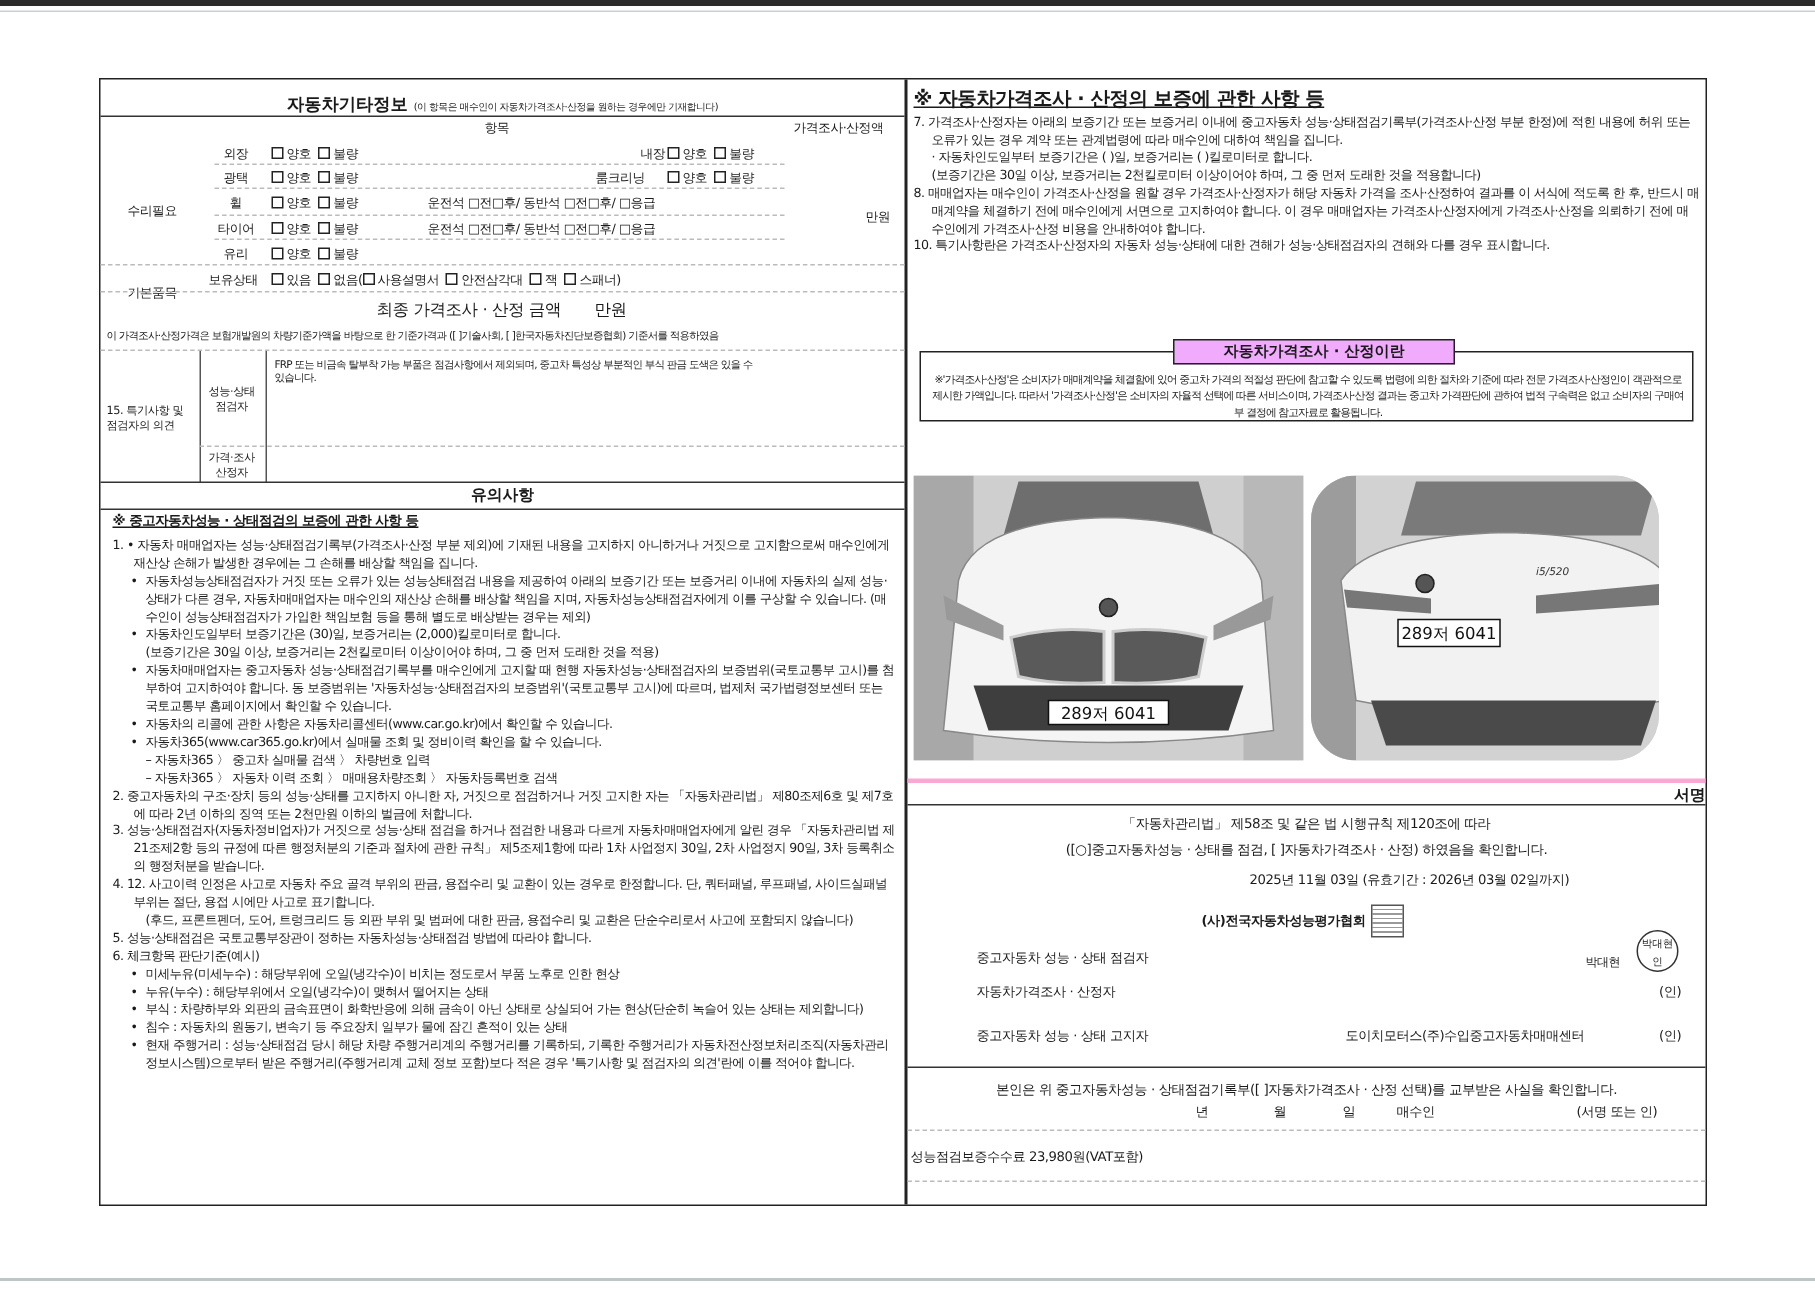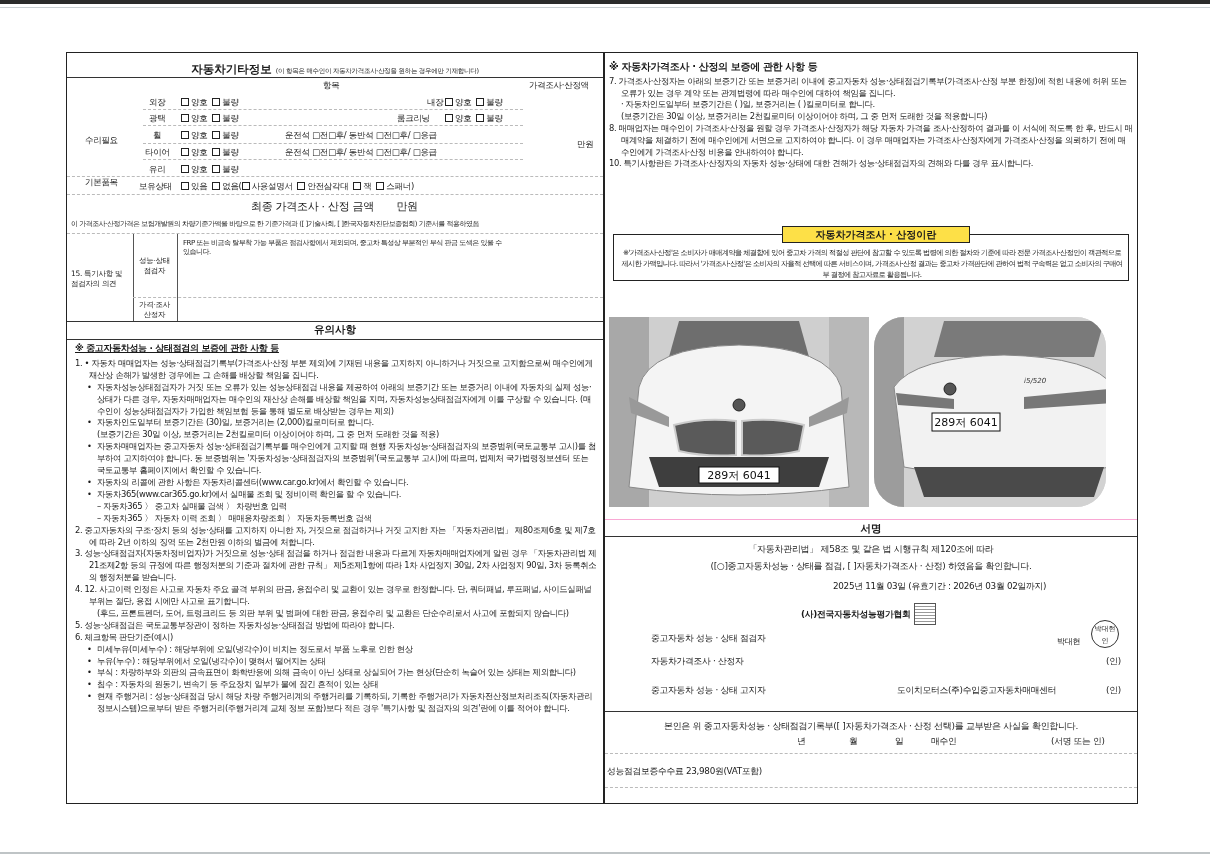--- a/index.html
+++ b/index.html
@@ -27,34 +27,34 @@
   .notes { position: absolute; left: 8px; top: 290px; width: 522px; font-size: 8.4px; line-height: 11.9px; letter-spacing: -0.35px; }
   .notes .head { font-weight: bold; text-decoration: underline; margin-bottom: 3px; font-size: 9px; }
   .notes .n { padding-left: 14px; text-indent: -14px; }
   .notes .b { padding-left: 22px; text-indent: -10px; }
   .notes .b::before { content: "\2022"; display: inline-block; width: 10px; text-indent: 0; }
   .notes .sub { padding-left: 22px; }
 
   
   .right { position: absolute; left: 538px; top: 0; width: 532px; height: 750px; }
   .rnotes { position: absolute; left: 4px; top: 8px; width: 524px; font-size: 8.4px; line-height: 11.8px; letter-spacing: -0.35px; }
-  .rnotes .head { font-weight: bold; font-size: 10px; margin-bottom: 3px; }
+  .rnotes .head { font-weight: bold; text-decoration: underline; font-size: 13px; margin-bottom: 3px; }
   .rnotes .n { padding-left: 12px; text-indent: -12px; }
   .rnotes .sub { padding-left: 12px; }
 
   .defbox { position: absolute; left: 8px; top: 181px; width: 516px; height: 47px; border: 1px solid #222; }
-  .deftitle { position: absolute; left: 168px; top: -9px; width: 188px; height: 17px; border: 1px solid #222; background: #fde047; text-align: center; font-size: 10px; font-weight: bold; line-height: 15px; }
+  .deftitle { position: absolute; left: 168px; top: -9px; width: 188px; height: 17px; border: 1px solid #222; background: #f0abfc; text-align: center; font-size: 10px; font-weight: bold; line-height: 15px; }
   .deftext { position: absolute; left: 6px; top: 12px; width: 504px; font-size: 7.2px; line-height: 11px; letter-spacing: -0.6px; text-align: center; }
 
   .photos-title { position: absolute; left: 0; top: 237px; width: 532px; height: 20px; border-top: 1px solid #333; border-bottom: 1px solid #333; text-align: center; font-size: 10.5px; font-weight: bold; line-height: 18px; }
   .photo { position: absolute; top: 264px; height: 190px; background: #d6d6d6; overflow: hidden; }
   .photo.front { left: 4px; width: 260px; }
   .photo.rear { left: 269px; width: 232px; border-radius: 30px; }
 
-  .sign-title { position: absolute; left: 0; top: 466px; width: 532px; height: 18px; border-top: 1px solid #f9a8d4; border-bottom: 1px solid #333; text-align: center; font-size: 10.5px; font-weight: bold; line-height: 16px; }
+  .sign-title { position: absolute; left: 0; top: 466px; width: 532px; height: 18px; border-top: 3px solid #f9a8d4; border-bottom: 1px solid #333; text-align: right; font-size: 10.5px; font-weight: bold; line-height: 16px; }
   .ct { position: absolute; left: 0; width: 532px; text-align: center; font-size: 9px; letter-spacing: -0.3px; }
   .rt { position: absolute; font-size: 8.8px; white-space: nowrap; letter-spacing: -0.3px; }
   .seal-sq { display: inline-block; width: 22px; height: 22px; border: 1px solid #555; vertical-align: middle; margin-left: 4px;
              background: repeating-linear-gradient(0deg, #fff 0 2px, #999 2px 3px); }
   .seal-circle { position: absolute; left: 486px; top: 567px; width: 28px; height: 28px; border: 1.5px solid #333; border-radius: 50%; font-size: 7px; text-align: center; line-height: 12px; padding-top: 2px; }
 </style>
 </head>
 <body>
 
 <div class="topbar"></div>
@@ -117,21 +117,21 @@
     <div class="t" style="left:218px;top:94px;">운전석 □전□후/ 동반석 □전□후/ □응급</div>
     <div class="dline" style="left:76px;top:106px;width:380px;"></div>
 
     <div class="t" style="left:82px;top:111px;">유리</div>
     <div class="t" style="left:114px;top:111px;">
       <span class="cb"></span><span>양호</span>&nbsp;
       <span class="cb"></span><span>불량</span>
     </div>
     <div class="dline" style="left:0;top:123px;width:536px;"></div>
 
-    <div class="t" style="left:18px;top:124px;">기본품목</div>
+    <div class="t" style="left:18px;top:137px;">기본품목</div>
     <div class="t" style="left:72px;top:128px;">보유상태</div>
     <div class="t" style="left:114px;top:128px;">
       <span class="cb"></span><span>있음</span>&nbsp;
       <span class="cb"></span><span>없음(</span><span class="cb"></span><span>사용설명서</span>&nbsp;
       <span class="cb"></span><span>안전삼각대</span>&nbsp;
       <span class="cb"></span><span>잭</span>&nbsp;
       <span class="cb"></span><span>스패너)</span>
     </div>
     <div class="dline" style="left:0;top:141px;width:536px;"></div>
 

